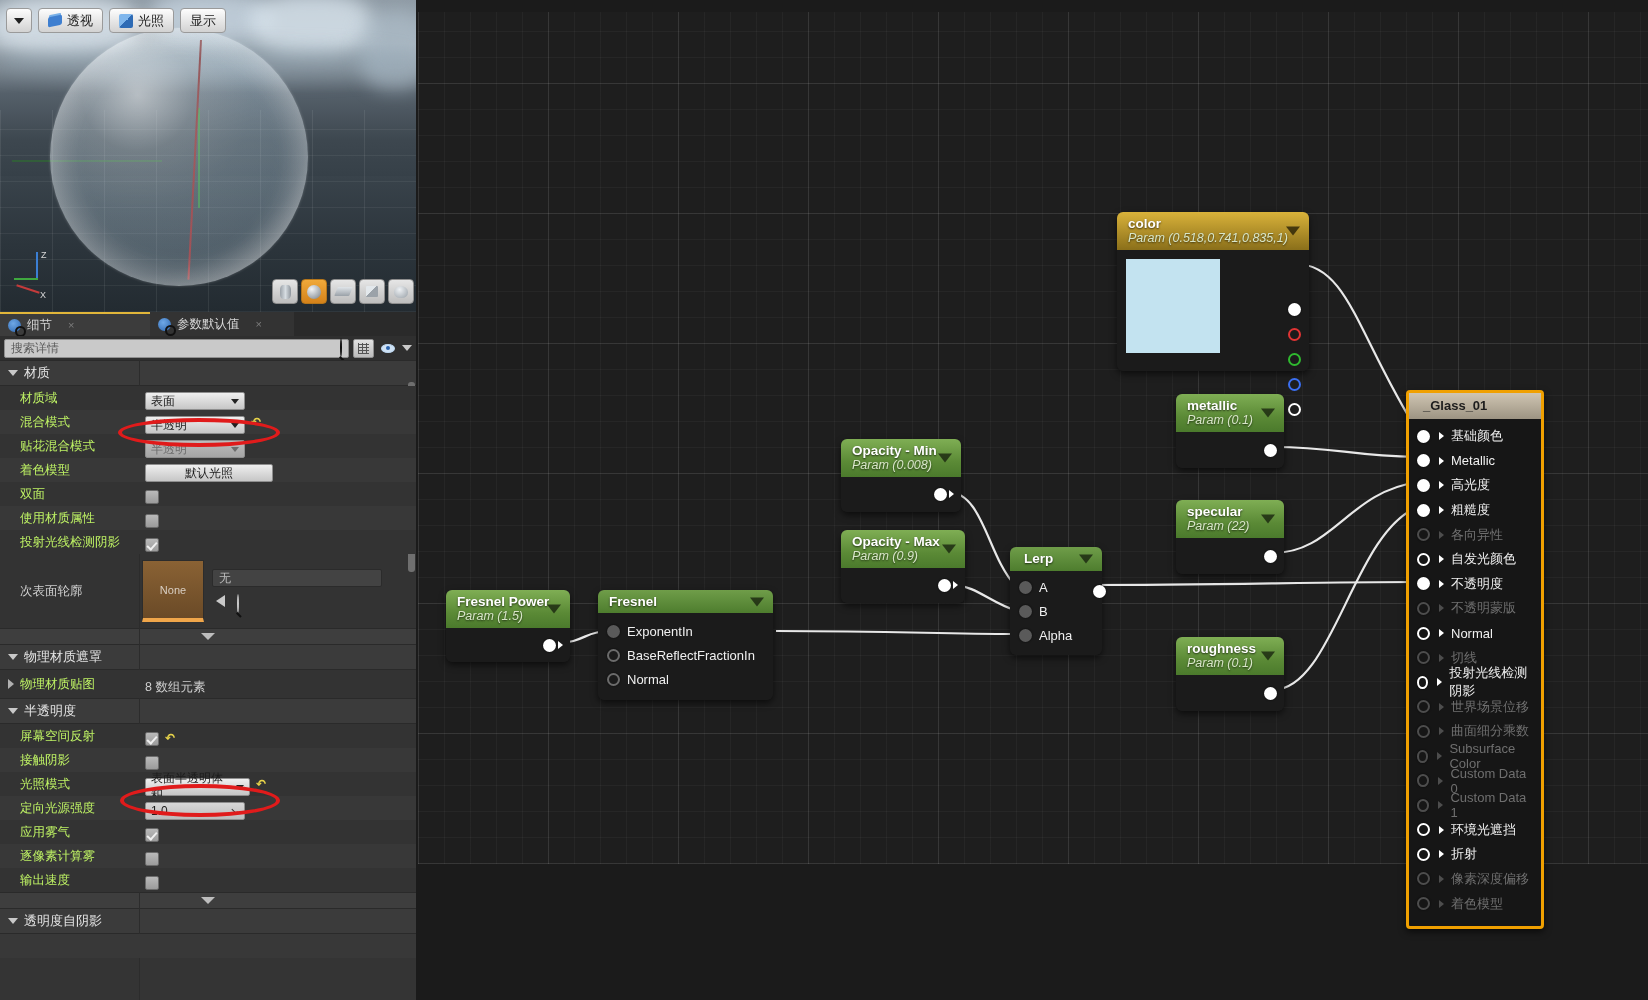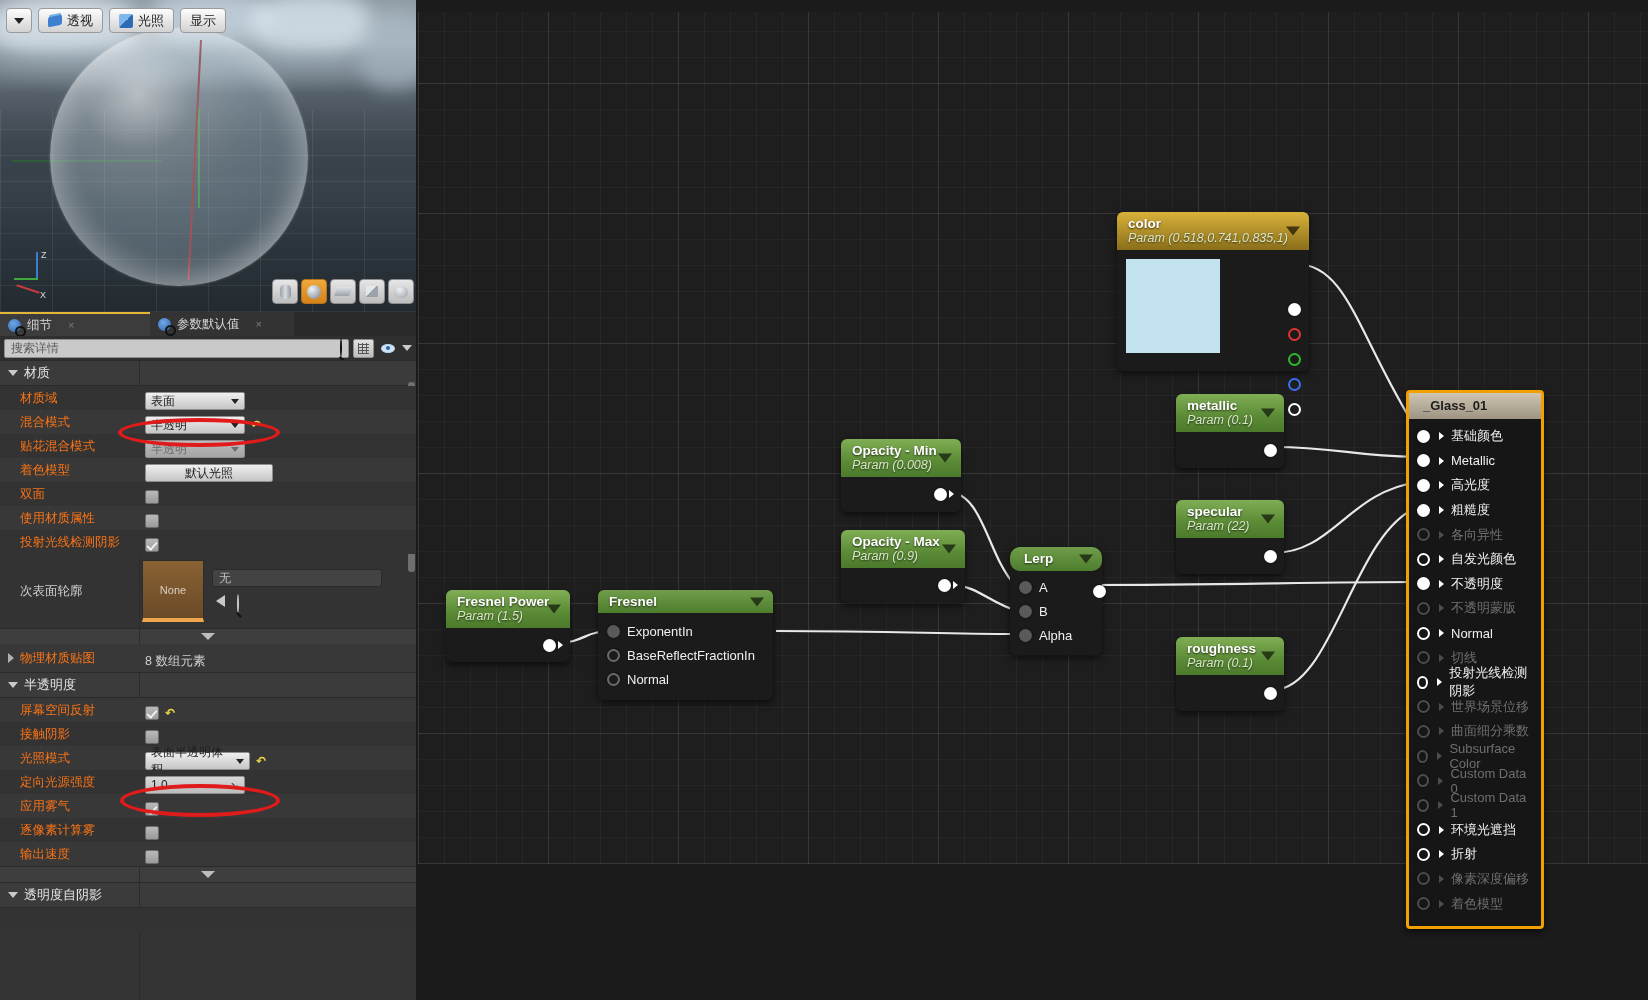--- a/index.html
+++ b/index.html
@@ -126,22 +126,22 @@
   .sec-head {
     height:26px; display:flex; align-items:center; gap:6px; padding-left:8px;
     background:#3b3b3b; border-top:1px solid #2a2a2a; border-bottom:1px solid #2a2a2a;
     font-size:13px; color:#e4e4e4;
   }
   .caret { width:0;height:0;border-left:5px solid transparent;border-right:5px solid transparent;border-top:6px solid #c9c9c9;}
   .caret.right { border-top:5px solid transparent;border-bottom:5px solid transparent;border-left:6px solid #b0b0b0;border-right:none;}
   .row { height:24px; display:flex; align-items:center; position:relative; }
   .row:nth-child(odd) { background:#383838; }
   .row:nth-child(even){ background:#333333; }
-  .row .lbl { width:140px; padding-left:20px; font-size:12.5px; color:#f97316; }
-  .row .val { flex:1; padding-left:5px; display:flex; align-items:center; gap:6px;margin-top:6px; }
+  .row .lbl { width:140px; padding-left:20px; font-size:12.5px; color:#bef264; }
+  .row .val { flex:1; padding-left:5px; display:flex; align-items:flex-start; gap:6px;margin-top:6px; }
   .combo {
     height:18px; min-width:100px; background:linear-gradient(180deg,#efefef,#c6c6c6);
     border:1px solid #8e8e8e; border-radius:2px; display:flex; align-items:center;
     justify-content:space-between; padding:0 5px; font-size:12px; color:#1c1c1c;
   }
   .combo.w100{width:100px;} .combo.w128{width:128px;flex-direction:column;} .combo.w105{width:105px;}
   .combo.disabled{ background:linear-gradient(180deg,#bdbdbd,#a5a5a5); color:#6d6d6d; }
   .combo .cb-tri { width:0;height:0;border-left:4px solid transparent;border-right:4px solid transparent;border-top:5px solid #222; margin-left:8px;}
   .combo.disabled .cb-tri { border-top-color:#6d6d6d; }
   .chk { width:14px;height:14px;border:1px solid #6b6b6b;border-radius:2px;background:linear-gradient(180deg,#b9b9b9,#9b9b9b); }
@@ -400,20 +400,24 @@
             <span class="arrow-left"></span>
             <span><span class="mag" style="border-color:#c9c9c9;"></span></span>
           </div>
         </div>
       </div>
 
       <div class="expander">
         <span class="exp-tri"></span>
       </div>
 
+      <div class="sec-head">
+        <span class="caret"></span>
+        <span>物理材质遮罩</span>
+      </div>
       <div class="row" style="height:28px">
         <div class="lbl" style="display:flex;align-items:center;gap:6px;padding-left:8px;">
           <span class="caret right"></span>
           <span>物理材质贴图</span>
         </div>
         <div class="val" style="font-size:12.5px;color:#cfcfcf;">
           <span>8 数组元素</span>
         </div>
       </div>
 
@@ -630,21 +634,21 @@
           <span>BaseReflectFractionIn</span>
         </div>
         <div class="inrow">
           <span class="pin grey-hollow"></span>
           <span>Normal</span>
         </div>
       </div>
     </div>
 
     <div class="node" id="node-lerp">
-      <div class="node-head head-green2" style="padding:4px 9px 5px 14px;border-radius:10px;">
+      <div class="node-head head-green2" style="padding:4px 9px 5px 14px;">
         <div class="node-title">Lerp</div>
         <span class="head-tri"></span>
       </div>
       <div class="node-body" style="padding:4px 0 8px 0; position:relative;">
         <div class="inrow">
           <span class="pin grey"></span>
           <span>A</span>
         </div>
         <div class="inrow">
           <span class="pin grey"></span>

